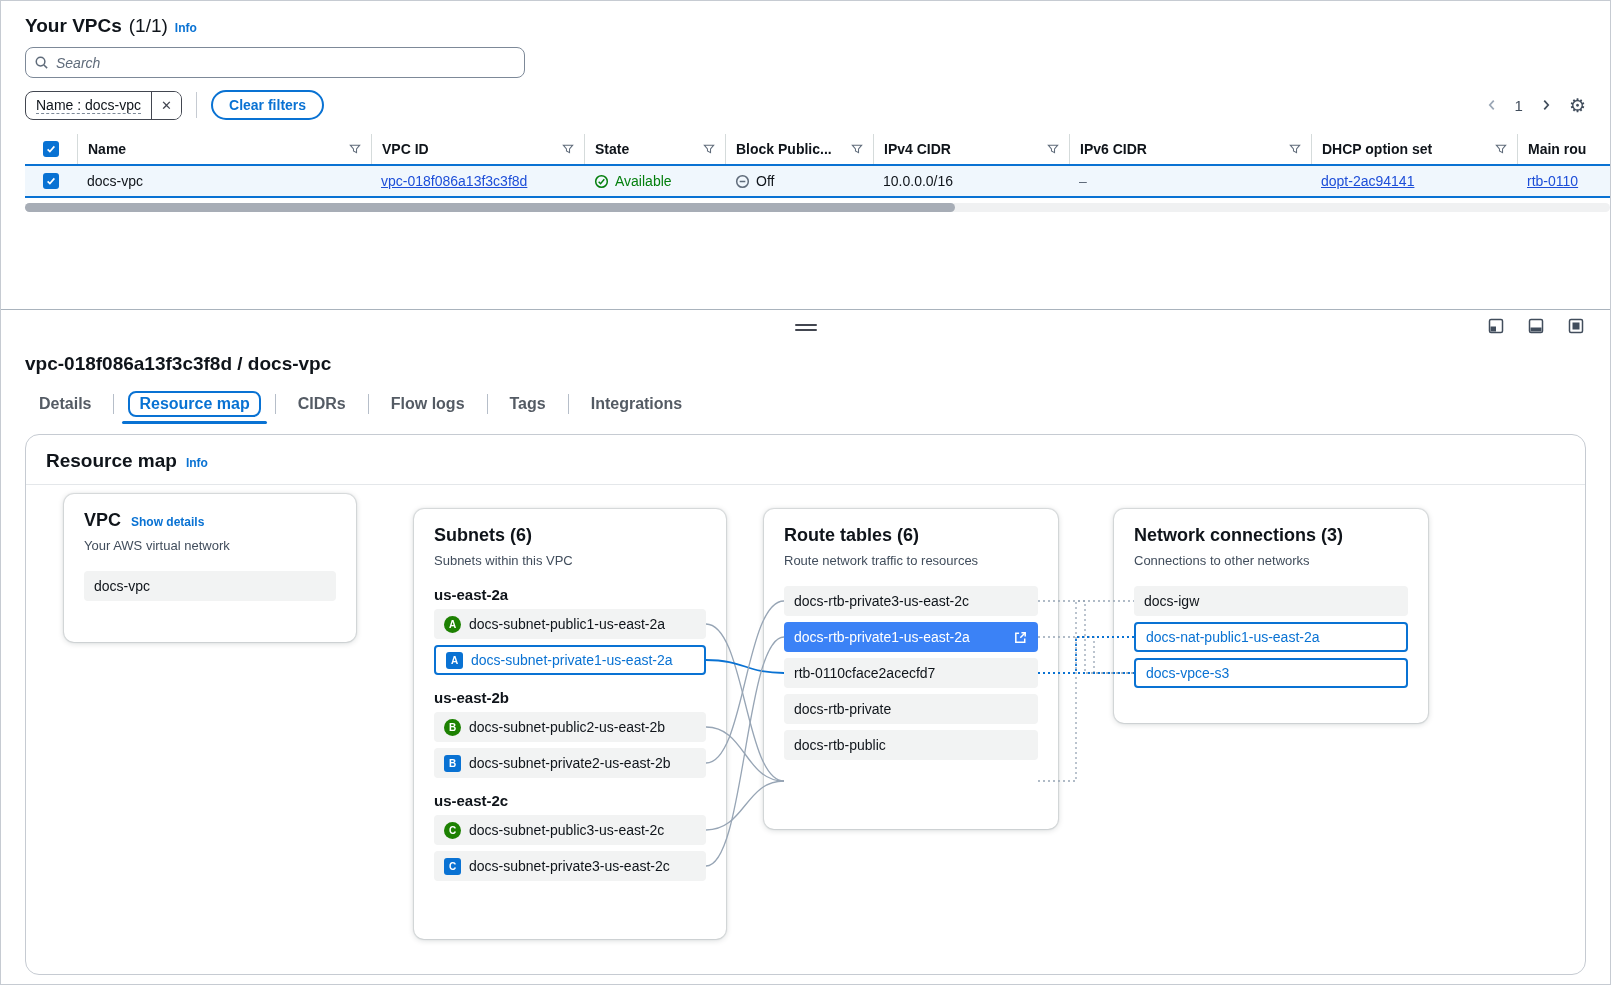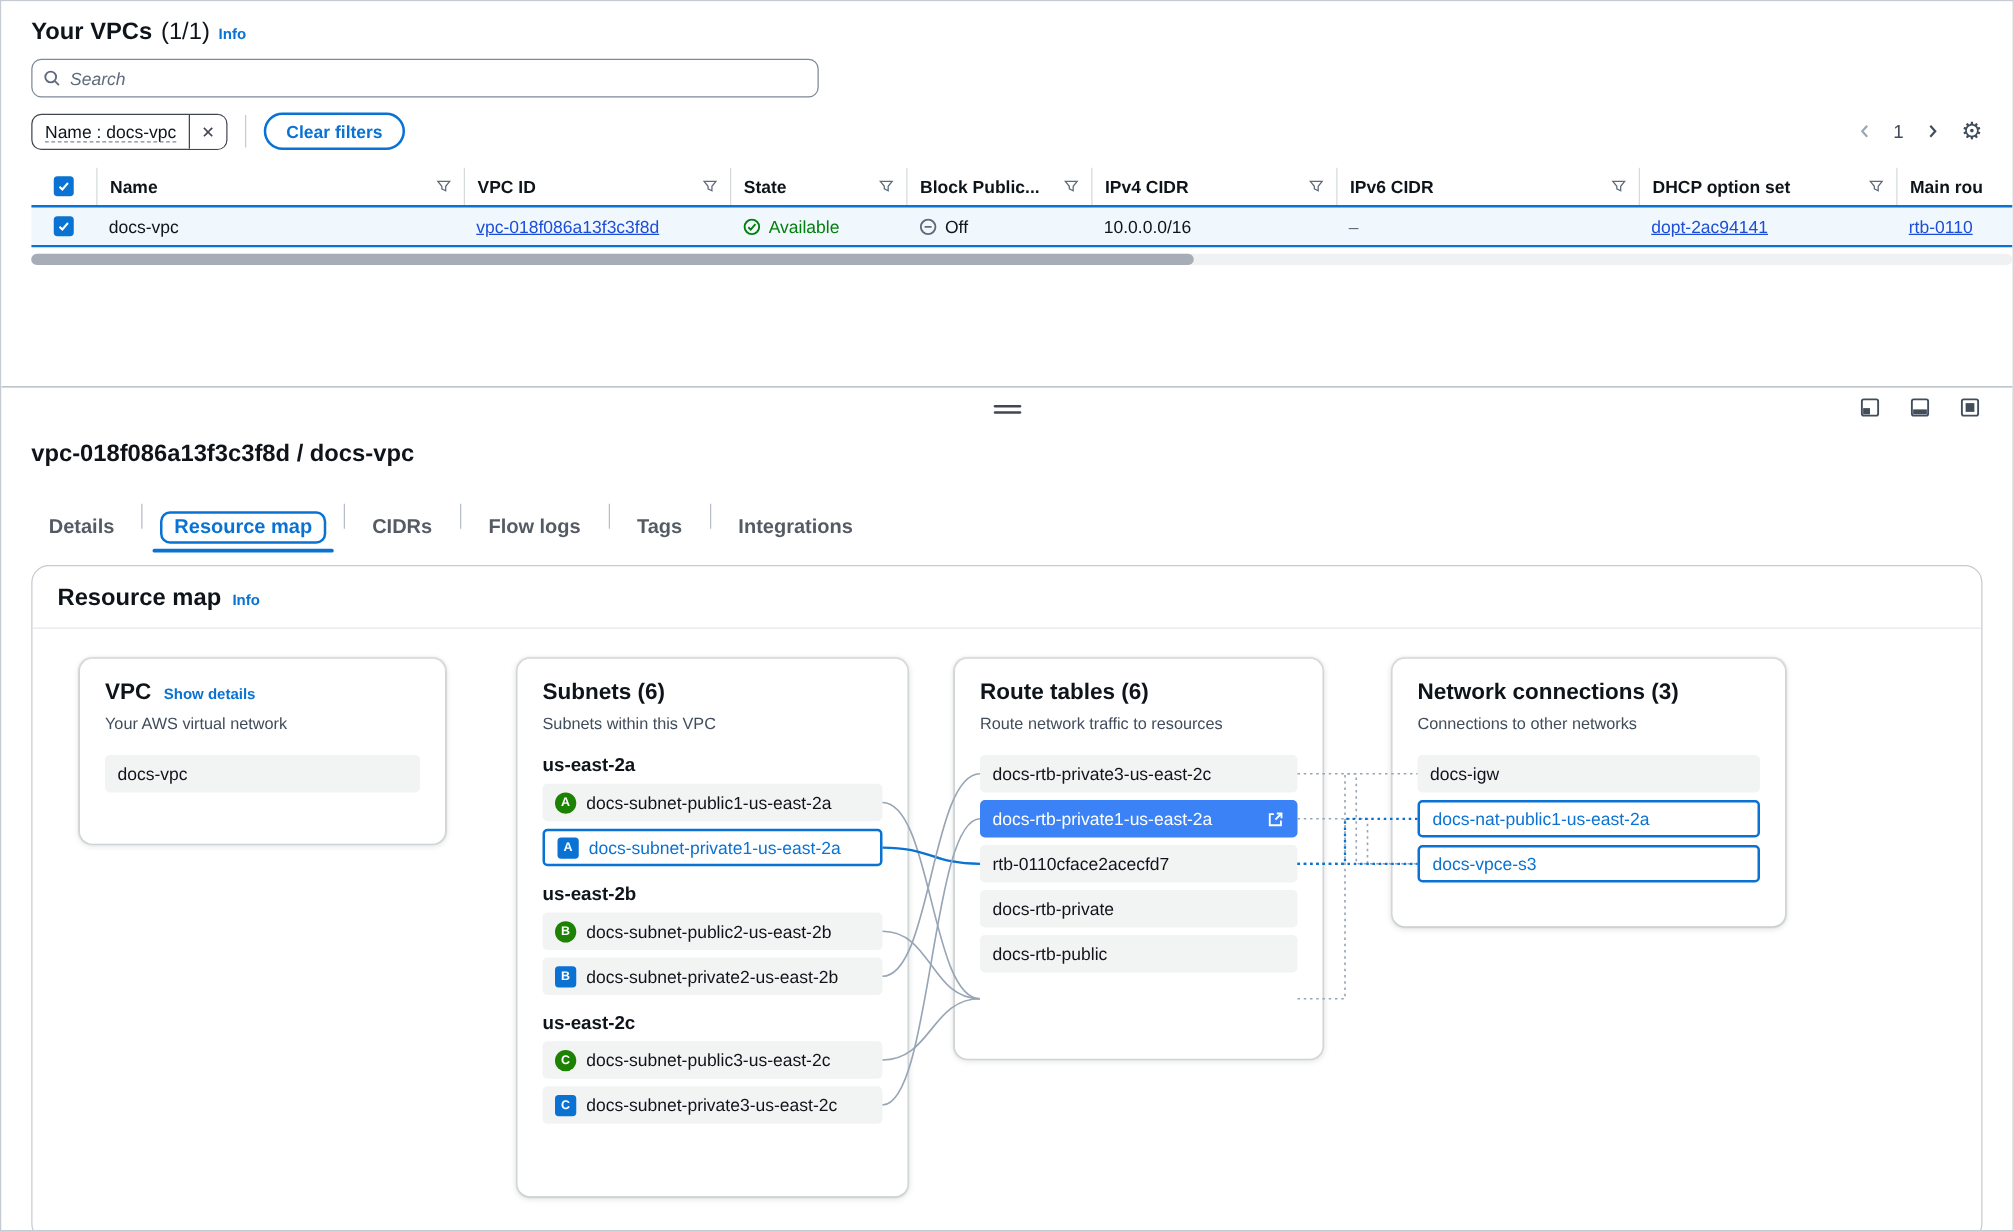--- a/index.html
+++ b/index.html
@@ -19,21 +19,21 @@
   .toolbar-right { margin-left:auto; display:flex; align-items:center; gap:14px; }
   .last-updated { font-size:12px; color:#5f6b7a; text-align:right; line-height:1.35; }
   .icon-btn-round { width:30px; height:30px; border-radius:50%; border:2px solid #0972d3; background:#fff;
     display:flex; align-items:center; justify-content:center; cursor:pointer; }
   .btn { height:30px; border-radius:16px; display:inline-flex; align-items:center; gap:7px;
     font-size:14px; font-weight:700; cursor:pointer; font-family:inherit; }
   .btn-outline { border:2px solid #0972d3; color:#0972d3; background:#fff; padding:0 16px; }
   .btn-primary { border:none; background:#ff9900; color:#0f141a; padding:0 18px; }
   .caret { font-size:9px; line-height:1; }
 
-  .search-row { margin:10px 24px 0; position:relative; width:630px; }
+  .search-row { margin:10px 24px 0; position:relative; width:500px; }
   .search-row svg { position:absolute; left:9px; top:8px; }
   .search-input { width:100%; height:31px; border:1px solid #7d8998; border-radius:8px;
     padding:0 10px 0 30px; font-size:14px; font-family:inherit; color:#0f141a; outline:none; }
   .search-input::placeholder { font-style:italic; color:#5f6b7a; }
 
   .filter-row { margin:12px 24px 0; display:flex; align-items:center; gap:14px; }
   .filter-chip { display:inline-flex; align-items:center; border:1px solid #424650; border-radius:8px;
     height:29px; overflow:hidden; background:#fff; }
   .filter-chip .chip-label { padding:0 10px; font-size:14px; }
   .filter-chip .chip-label span { border-bottom:1px dashed #7d8998; }
@@ -72,36 +72,36 @@
   .splitter { height:36px; border-top:1px solid #a9b3bd; position:relative; }
   .split-handle { position:absolute; left:50%; top:11px; transform:translateX(-50%); width:22px; cursor:row-resize; }
   .split-handle i { display:block; height:2px; background:#424650; margin:3px 0; border-radius:1px; }
   .layout-icons { position:absolute; right:26px; top:8px; display:flex; gap:24px; }
   .layout-icons button { background:none; border:none; cursor:pointer; padding:0; display:flex; }
 
   
   .detail-panel { padding:8px 24px 0; }
   .detail-title { font-size:19px; font-weight:700; }
   .tabs { display:flex; align-items:center; margin-top:16px; }
-  .tab { font-size:16px; font-weight:700; color:#545b64; padding:4px 22px; cursor:pointer; position:relative; background:none; border:none; font-family:inherit;margin-top:18px; }
+  .tab { font-size:16px; font-weight:700; color:#545b64; padding:4px 22px; cursor:pointer; position:relative; background:none; border:none; font-family:inherit; }
   .tab:first-child { padding-left:14px; }
   .tab-sep { width:1px; height:20px; background:#b6bec9; }
   .tab.selected { color:#0972d3; padding:0 14px; }
   .tab.selected .tab-box { border:2px solid #0972d3; border-radius:8px; padding:2px 9px; display:inline-block; }
   .tab.selected::after { content:""; position:absolute; left:8px; right:8px; bottom:-7px; height:3px; background:#0972d3; border-radius:2px; }
 
   .rm-card { margin-top:17px; border:1px solid #c6cbd2; border-radius:14px; height:541px; background:#fff; overflow:hidden; }
   .rm-header { display:flex; align-items:baseline; gap:9px; padding:15px 20px 12px; border-bottom:1px solid #e4e7ea; }
   .rm-title { font-size:19px; font-weight:700; }
   .map-canvas { position:relative; height:486px; }
   .conn-svg { position:absolute; left:0; top:0; pointer-events:none; }
 
   .map-card { position:absolute; background:#fff; border-radius:10px; padding:16px 20px;
     box-shadow:0 0 1px 1px rgba(0,28,36,.12), 0 1px 6px rgba(0,28,36,.18); }
-  .mc-vpc { left:38px; top:24px; width:292px; height:148px; }
+  .mc-vpc { left:38px; top:9px; width:292px; height:148px; }
   .mc-subnets { left:388px; top:24px; width:312px; height:430px; }
   .mc-routes { left:738px; top:24px; width:294px; height:320px; }
   .mc-network { left:1088px; top:24px; width:314px; height:214px; }
   .mc-title-row { display:flex; align-items:baseline; gap:10px; }
   .mc-title { font-size:18px; font-weight:700; }
   .mc-sub { font-size:13px; color:#414d5c; margin-top:7px; }
   .mc-items { margin-top:18px; display:flex; flex-direction:column; gap:6px; }
   .map-item { height:30px; background:#f2f3f3; border-radius:4px; display:flex; align-items:center;
     gap:8px; padding:0 10px; font-size:14px; cursor:pointer; }
   .map-item.sel-outline { background:#fff; border:2px solid #0972d3; color:#0972d3; }

